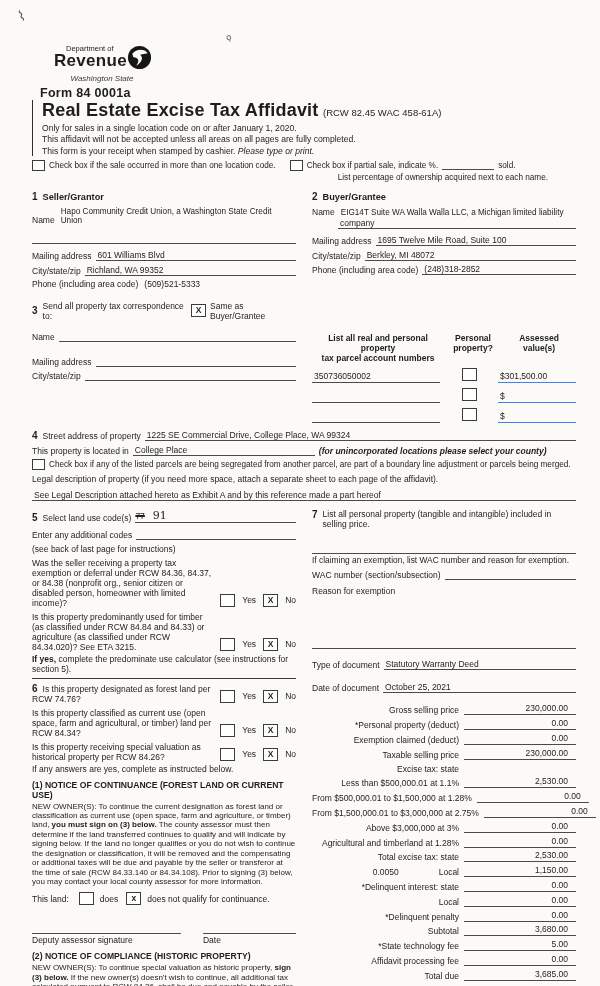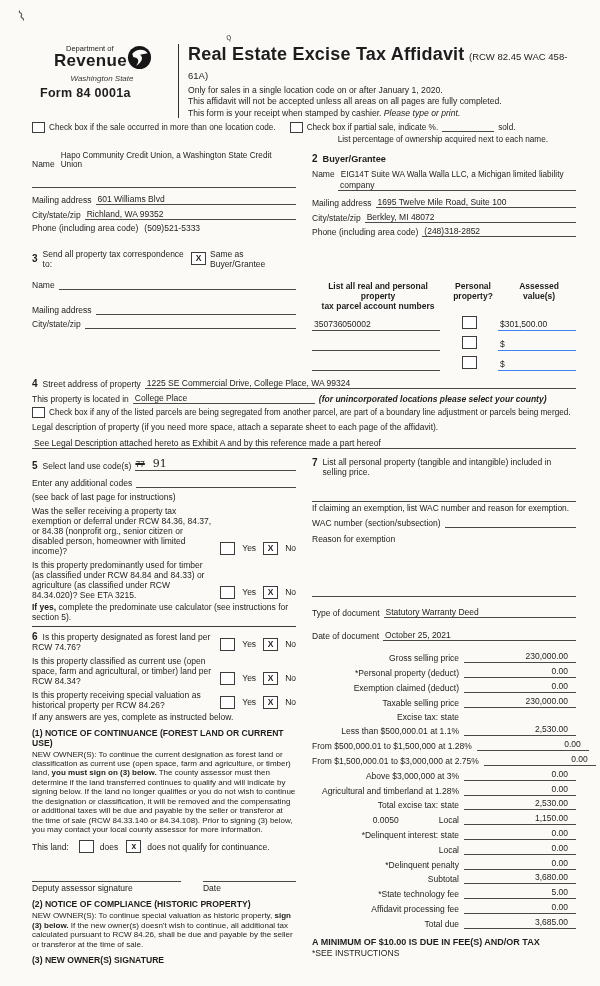--- a/index.html
+++ b/index.html
@@ -1,20 +1,20 @@
 <!DOCTYPE html>
 <html><head>
 <meta charset="utf-8">
 <style>
   html,body{margin:0;padding:0;}
   body{width:600px;height:986px;background:#fbfaf7;font-family:"Liberation Sans",sans-serif;color:#1d1d1d;}
   .page{box-sizing:border-box;width:600px;height:986px;padding:44px 24px 0 32px;position:relative;overflow:hidden;}
 
   
-  .hdr{display:flex;}
+  .hdr{display:flex;flex-direction:column;}
   .hdr-left{width:140px;padding-right:6px;text-align:center;flex:none;}
   .agency-line{display:flex;justify-content:center;align-items:flex-start;}
   .dept{font-size:7.5px;text-align:left;margin-left:14px;}
   .rev{font-size:17px;font-weight:bold;letter-spacing:.3px;margin-top:-2px;text-align:left;margin-left:2px;}
   .logo{margin-top:1px;}
   .wastate{font-size:8px;font-style:italic;color:#3a3a3a;}
   .formno{font-size:12.5px;font-weight:bold;margin-top:3px;letter-spacing:.3px;text-align:left;margin-left:8px;}
   .hdr-right{border-left:1.5px solid #2e2e2e;padding-left:9px;flex:1;}
   .title{font-size:18px;font-weight:bold;letter-spacing:.2px;}
   .title-rcw{font-size:9.5px;}
@@ -115,20 +115,21 @@
     <span>Check box if the sale occurred in more than one location code.</span>
     <span class="cb" style="margin-left:10px;"></span>
     <span>Check box if partial sale, indicate %.</span>
     <span class="ul" style="width:52px;height:9px;"></span>
     <span>sold.</span>
   </div>
   <div class="ownote">List percentage of ownership acquired next to each name.</div>
 
   <div class="cols" style="margin-top:4px;">
     <div class="col">
+      <div><span class="snum">1</span><span class="stitle">Seller/Grantor</span></div>
       <div class="r">
           <span class="lbl">Name</span>
           <span class="val" style="font-size:8.2px;">Hapo Community Credit Union, a Washington State Credit Union</span>
         </div>
       <div class="r" style="margin-top:8px;">
           <span class="fill ul" style="height:10px;"></span>
         </div>
       <div class="r mt6">
           <span class="lbl">Mailing address</span>
           <span class="val ul fill">601 Williams Blvd</span>

